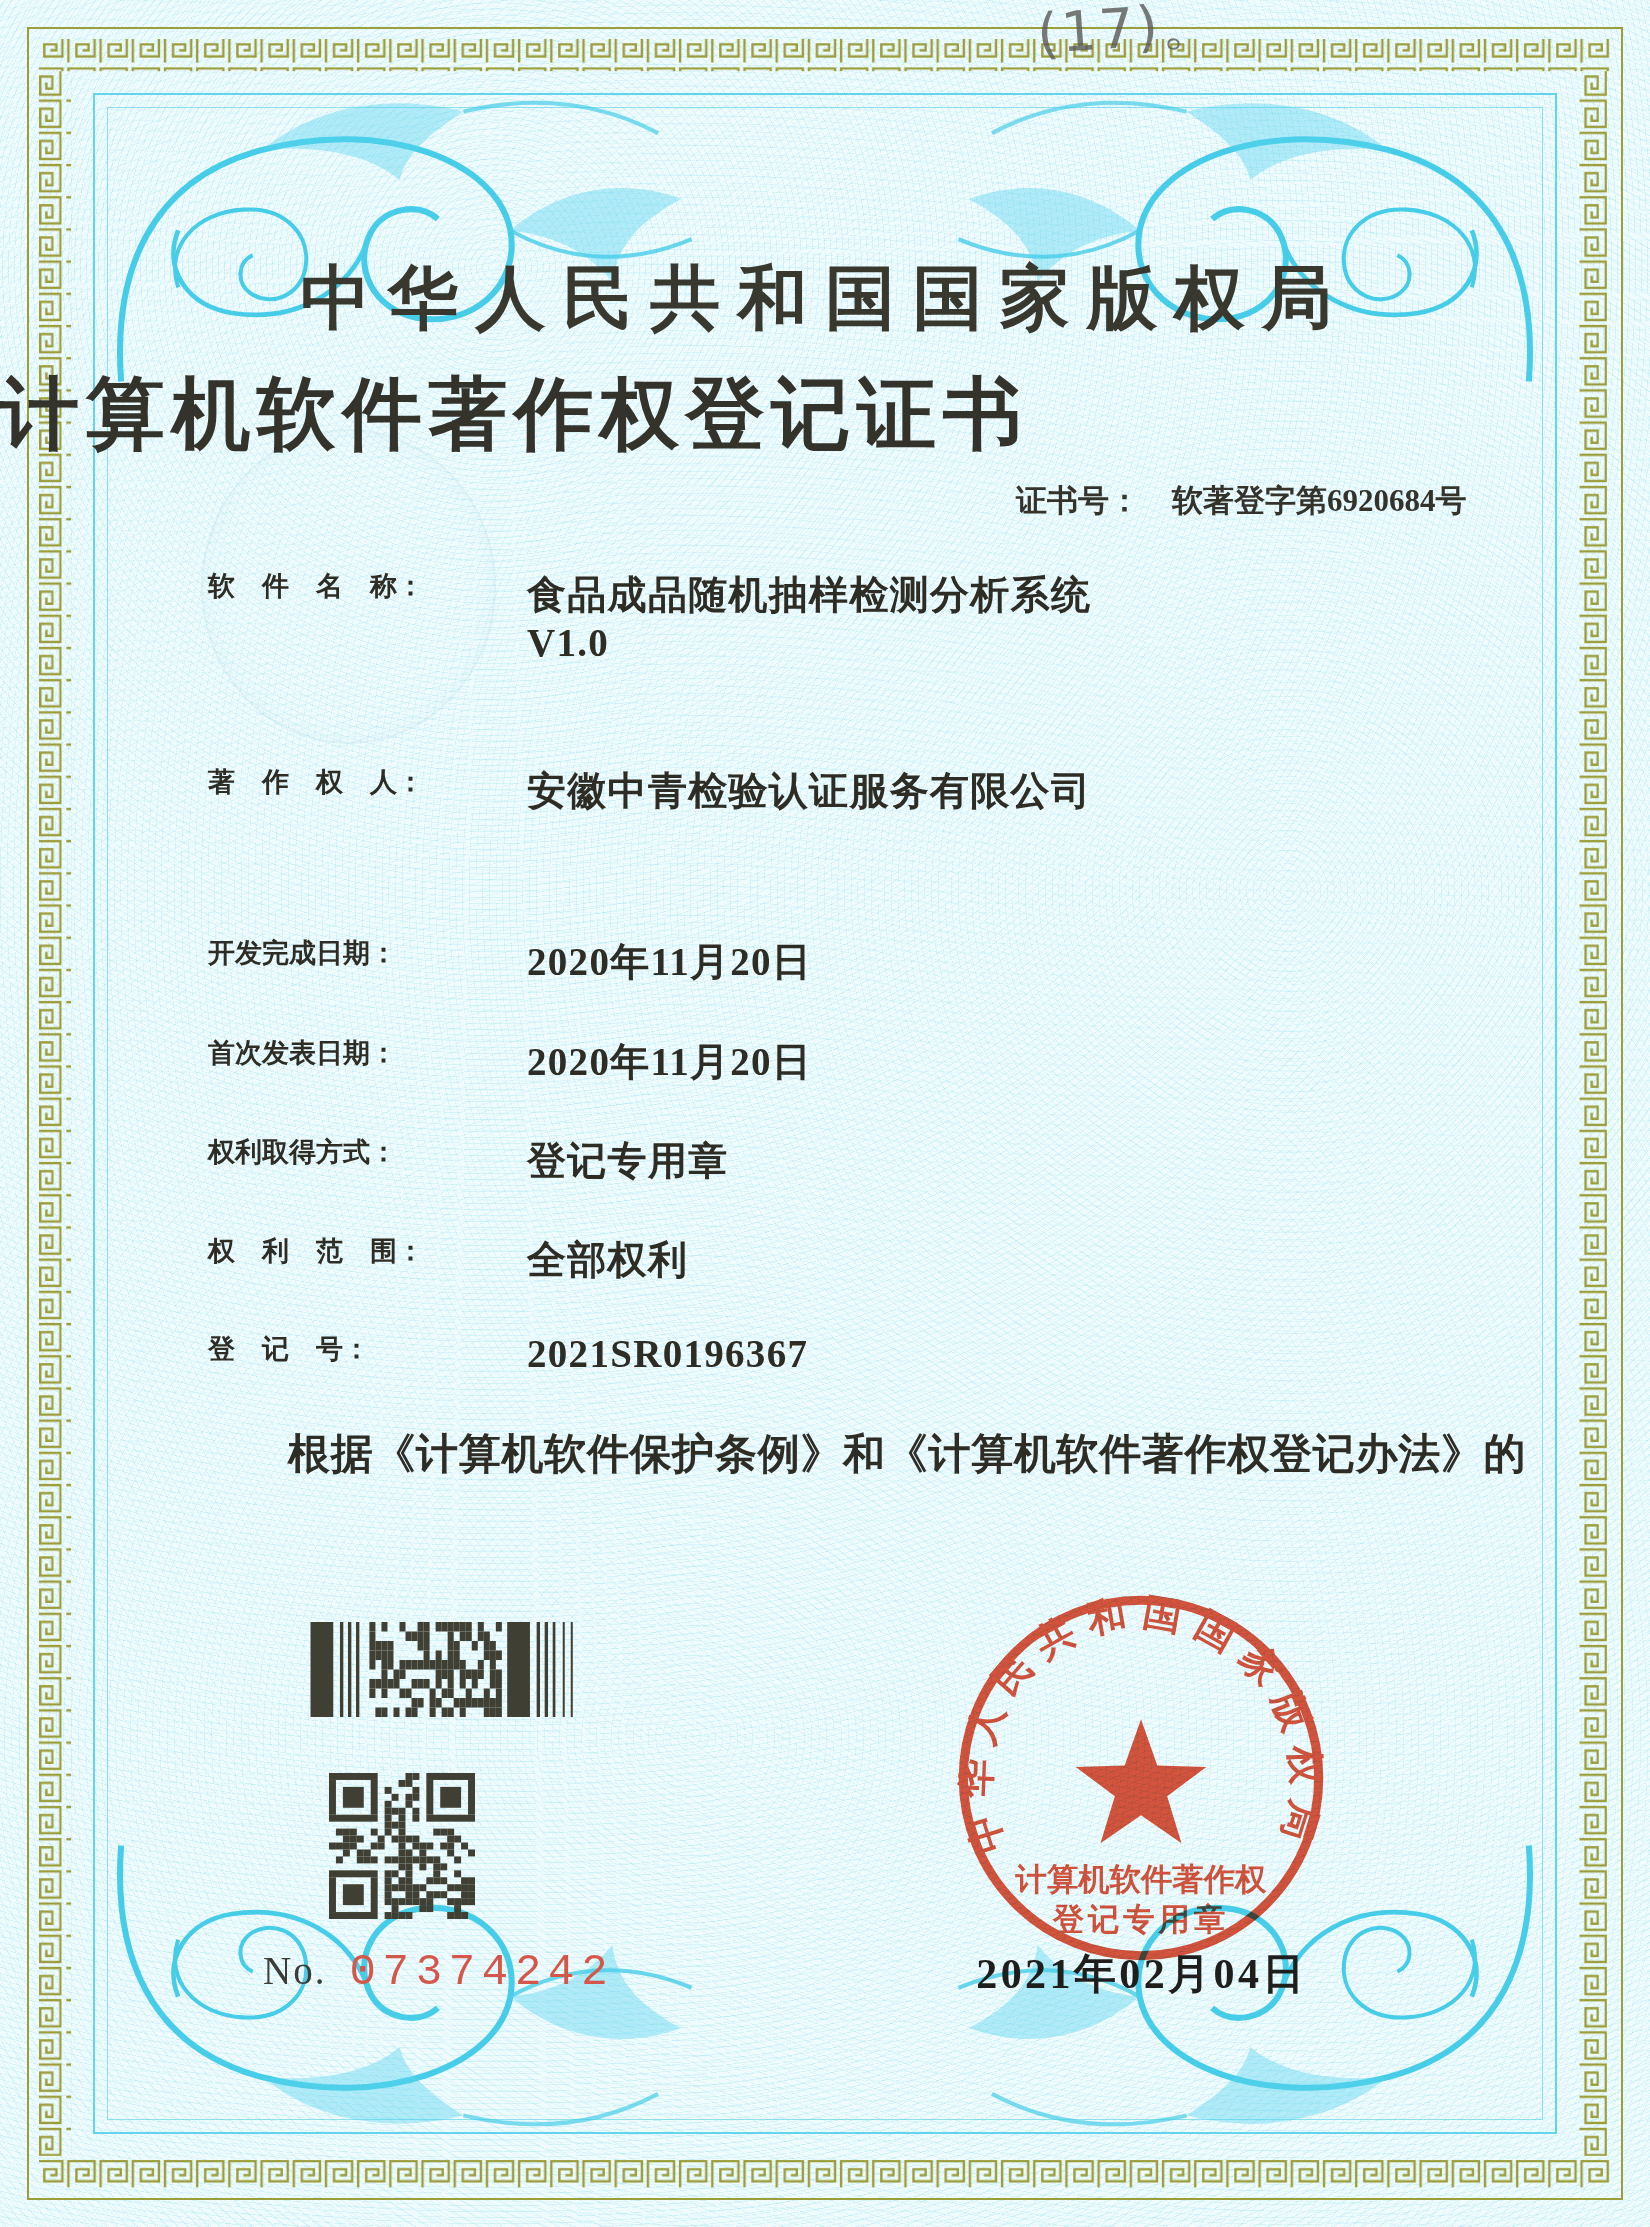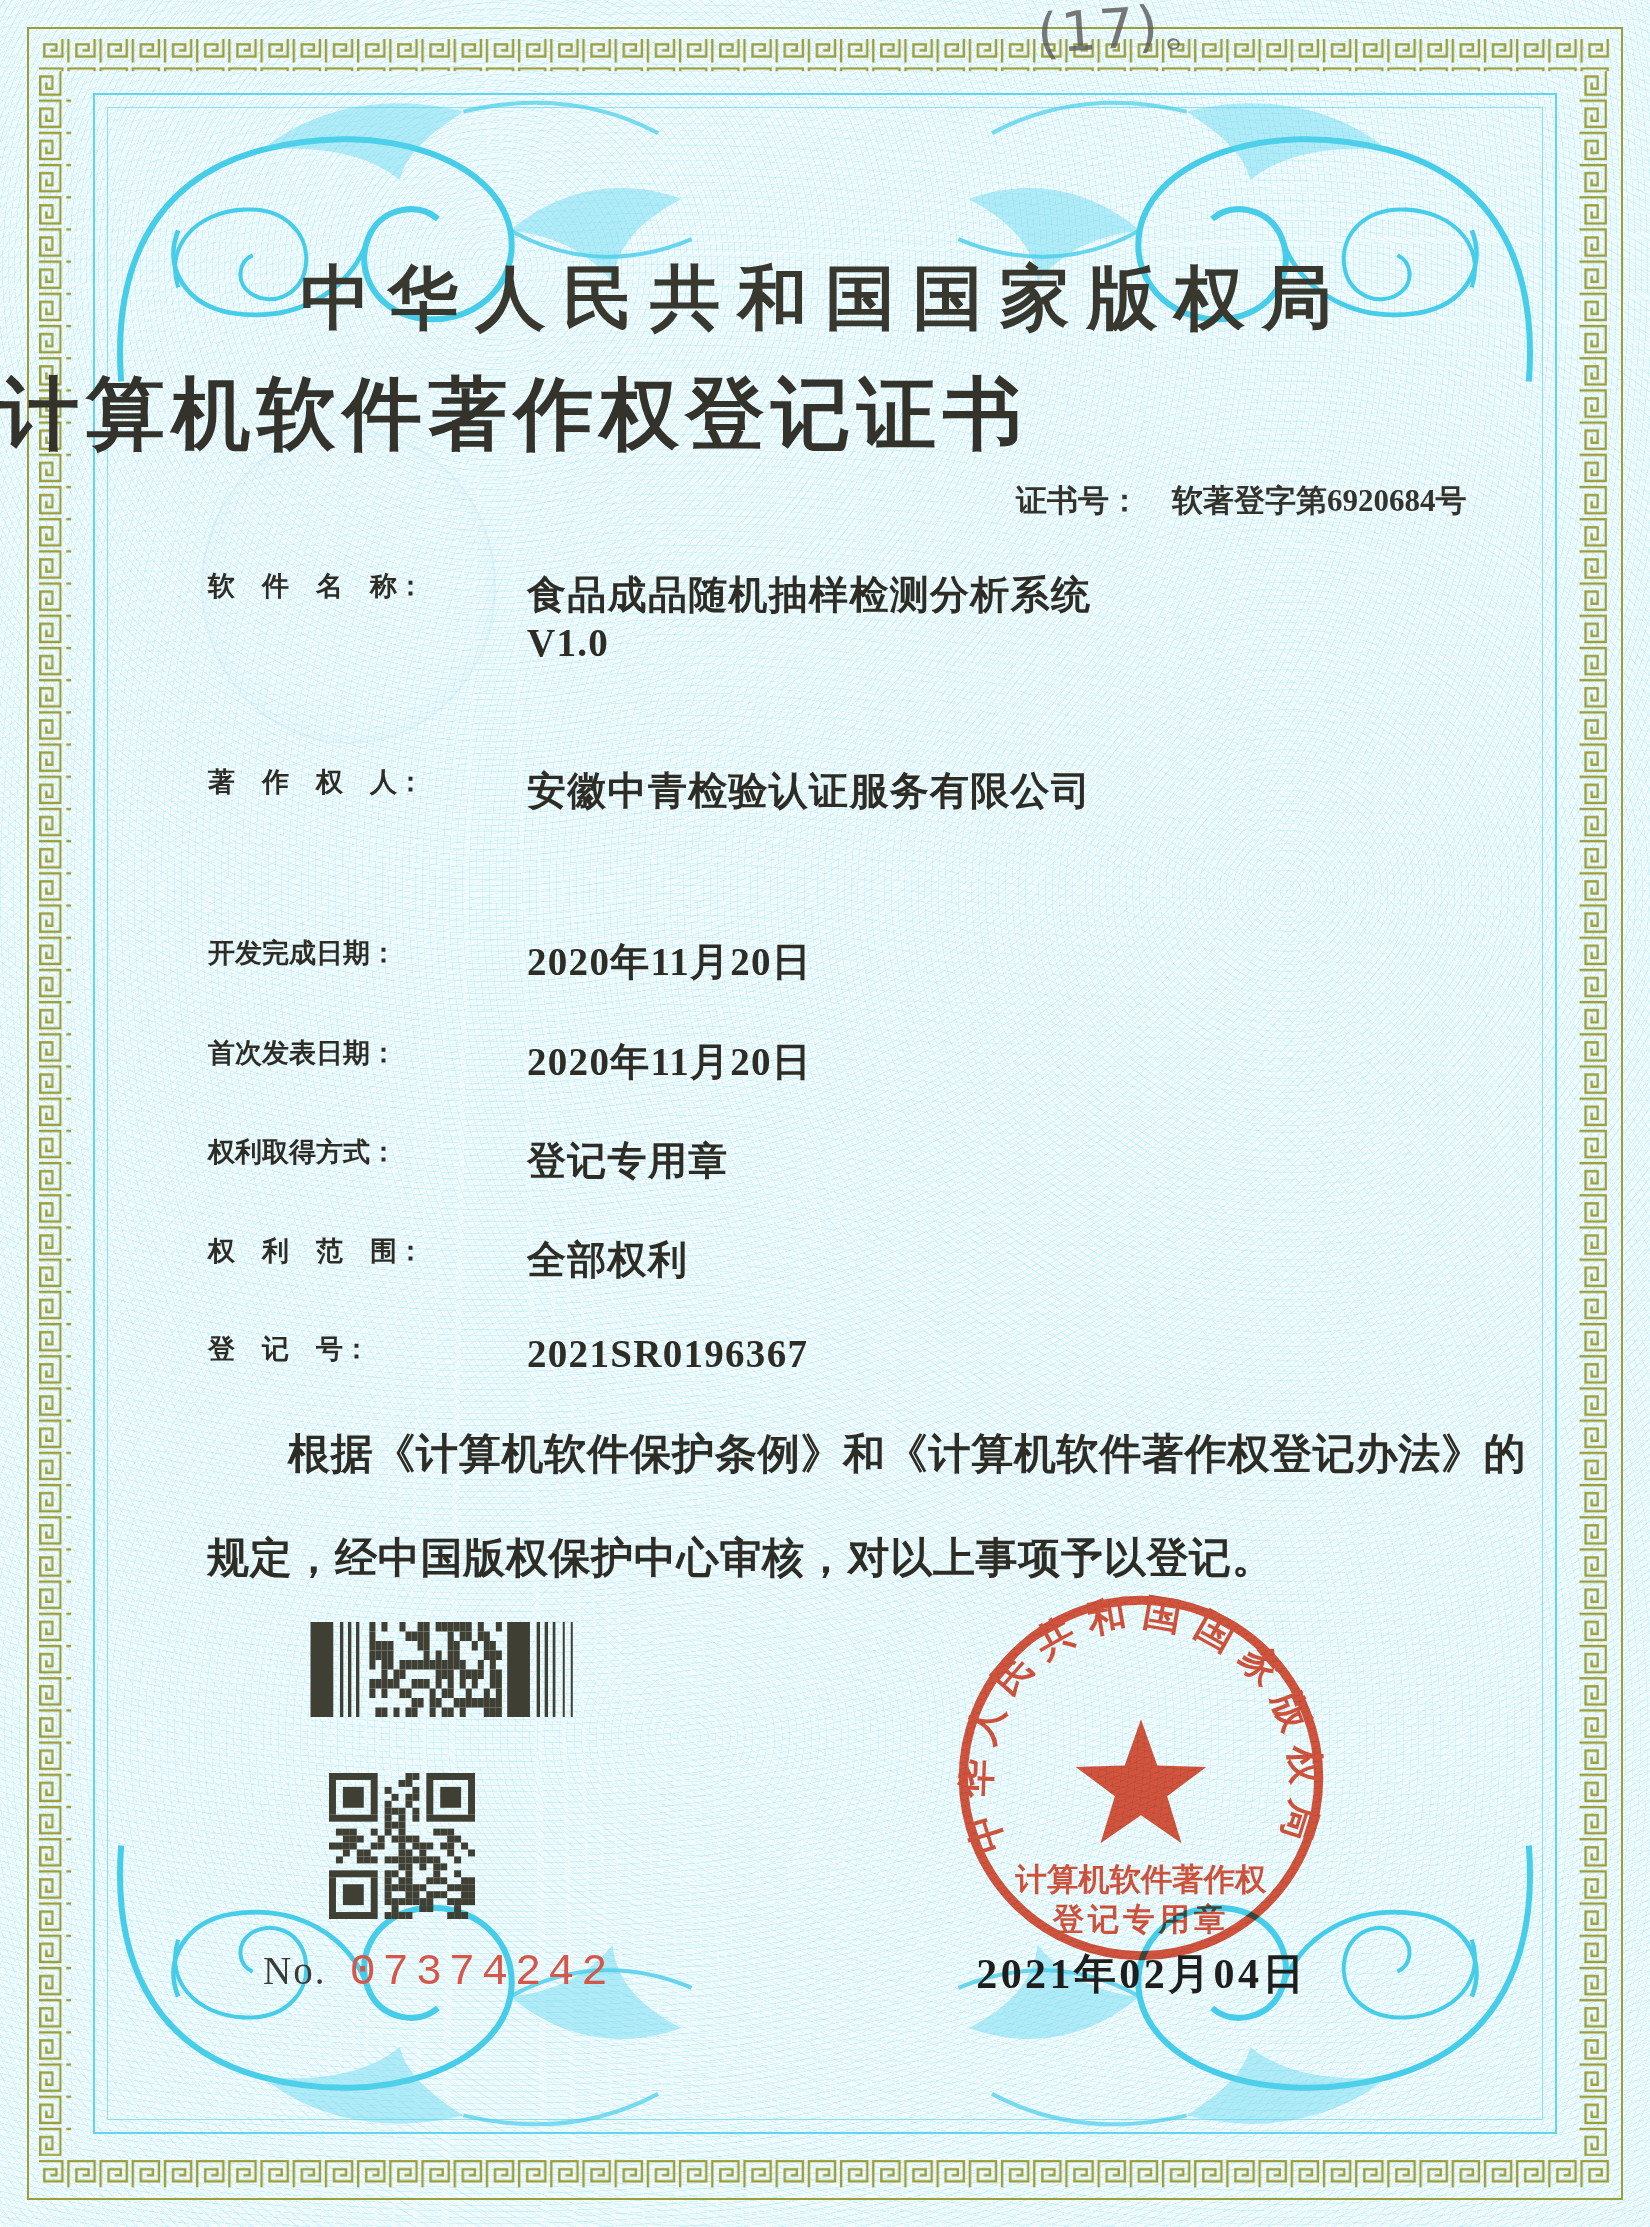--- a/index.html
+++ b/index.html
@@ -129,21 +129,20 @@
   <div class="row r5">
     <span class="lbl">权　利　范　围：</span>
     <span class="val">全部权利</span>
   </div>
   <div class="row r6">
     <span class="lbl">登　记　号：</span>
     <span class="val">2021SR0196367</span>
   </div>
 
   <div class="para p1">根据《计算机软件保护条例》和《计算机软件著作权登记办法》的</div>
-  <div class="para p2">规定，经中国版权保护中心审核，对以上事项予以登记。</div>
 
   <svg id="barcode" width="272" height="95" viewBox="0 0 405 142">
       <rect x="0" y="0" width="34" height="142" fill="#3f3f33"></rect>
       <rect x="44" y="0" width="5" height="142" fill="#3f3f33"></rect>
       <rect x="56" y="0" width="5" height="142" fill="#3f3f33"></rect>
       <rect x="68" y="0" width="5" height="142" fill="#3f3f33"></rect>
       <rect x="88" y="0" width="9" height="14.2" fill="#3f3f33"></rect>
       <rect x="88" y="14.2" width="9" height="14.2" fill="#3f3f33"></rect>
       <rect x="88" y="28.4" width="9" height="14.2" fill="#3f3f33"></rect>
       <rect x="88" y="42.599999999999994" width="9" height="14.2" fill="#3f3f33"></rect>

